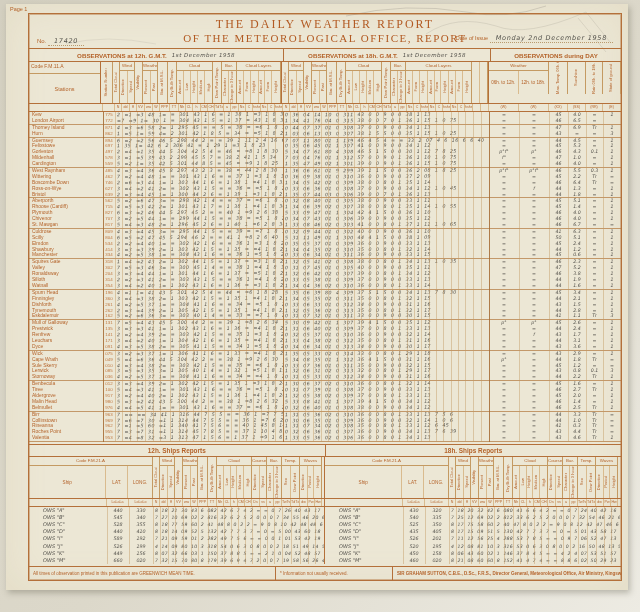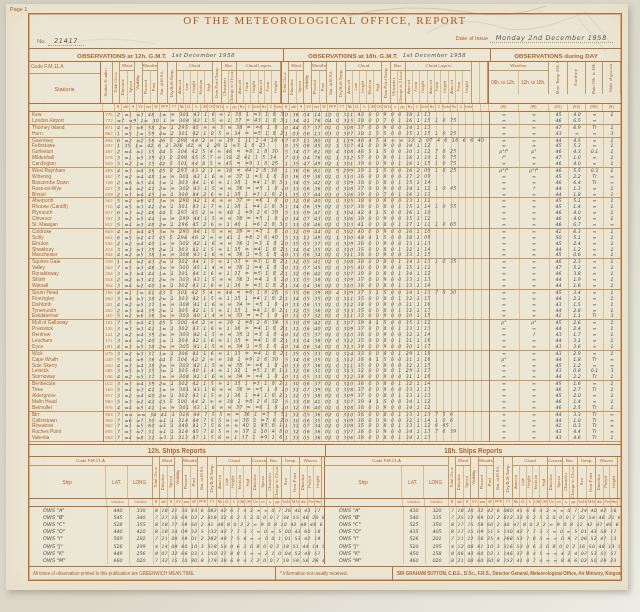--- a/index.html
+++ b/index.html
@@ -85,24 +85,25 @@
   <svg class="pencil" width="620" height="70" style="left:0;top:0;" viewBox="0 0 620 70">
     <path d="M340 12 q 60 -14 120 -4 q 40 8 80 -6" stroke="#9a958a" stroke-width="1" fill="none" opacity="0.35"></path>
     <path d="M420 30 q 30 -20 70 -8 q 30 12 90 -14" stroke="#9a958a" stroke-width="0.8" fill="none" opacity="0.3"></path>
     <path d="M60 40 q 40 -10 90 0" stroke="#a5a096" stroke-width="0.8" fill="none" opacity="0.25"></path>
     <path d="M580 8 l 24 30 M572 14 l 28 34" stroke="#9a958a" stroke-width="0.8" fill="none" opacity="0.3"></path>
   </svg>
 
   <div class="frame">
 
     <div class="hd">
+      <div class="title1">THE DAILY WEATHER REPORT</div>
       <div class="title2">OF THE METEOROLOGICAL OFFICE, REPORT</div>
       <div class="no-field">
         <span>No.</span>
-        <span class="hw hw-inline">21417</span>
+        <span class="hw hw-inline">17420</span>
       </div>
       <div class="date-field">
         <span>Date of Issue</span>
         <span class="hw hw-inline">Monday 2nd December 1958</span>
       </div>
     </div>
 
     <div class="secrow">
       <div class="seccell" id="sec12" style="width: 254px;">
         <span>OBSERVATIONS at 12h. G.M.T.</span>

